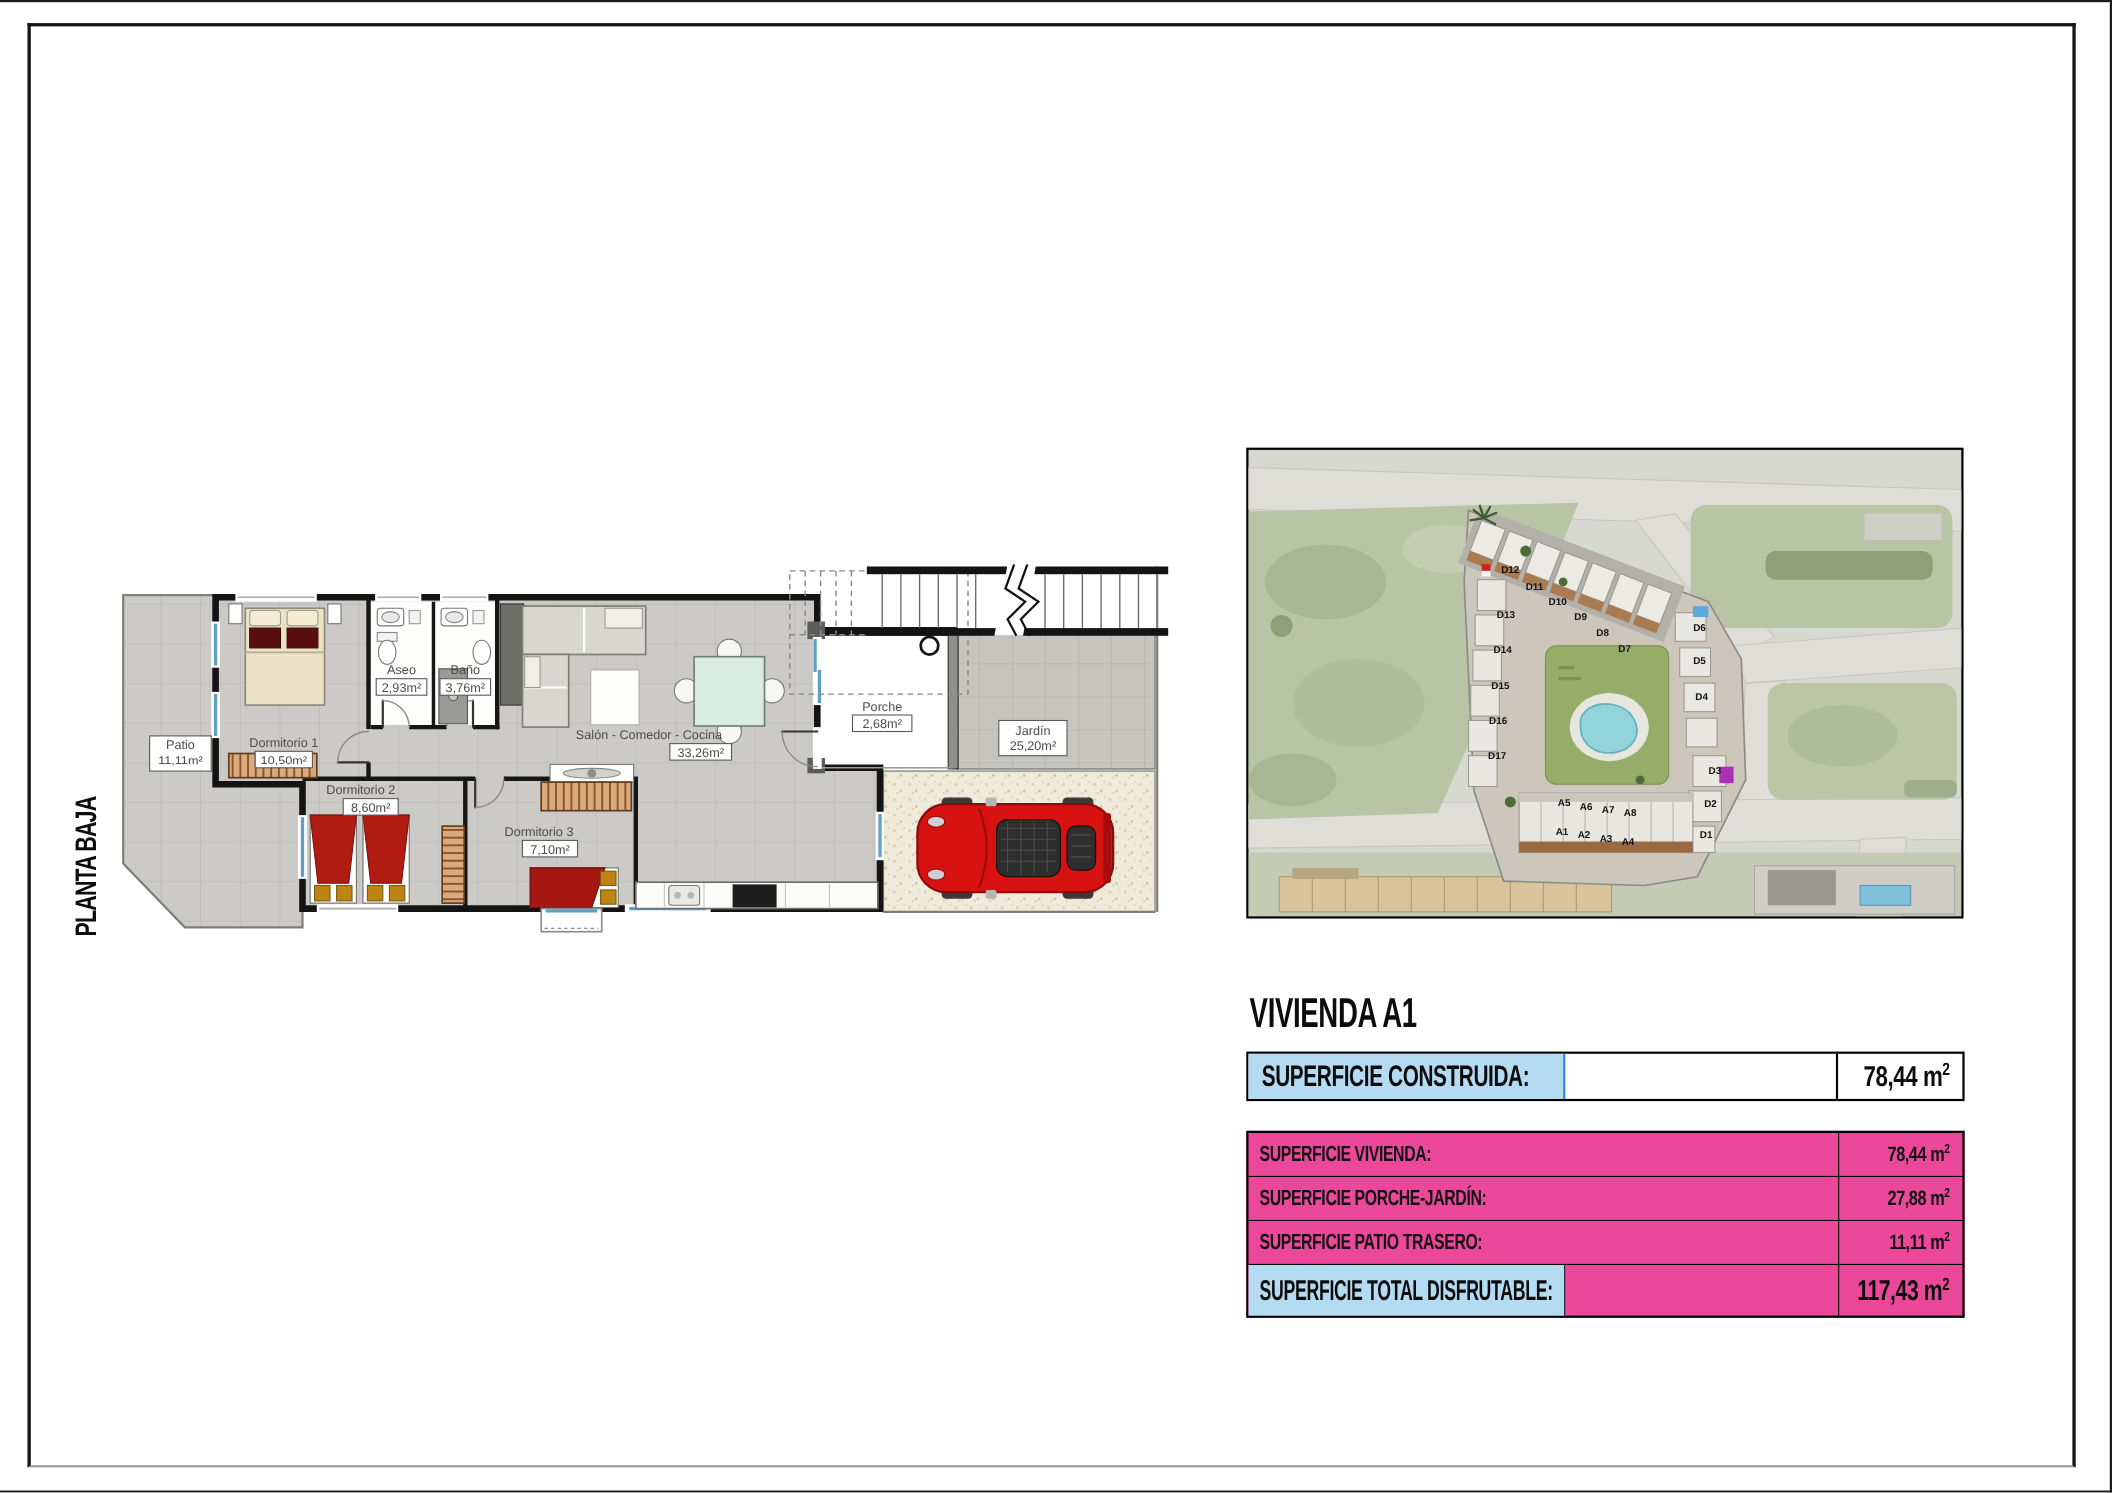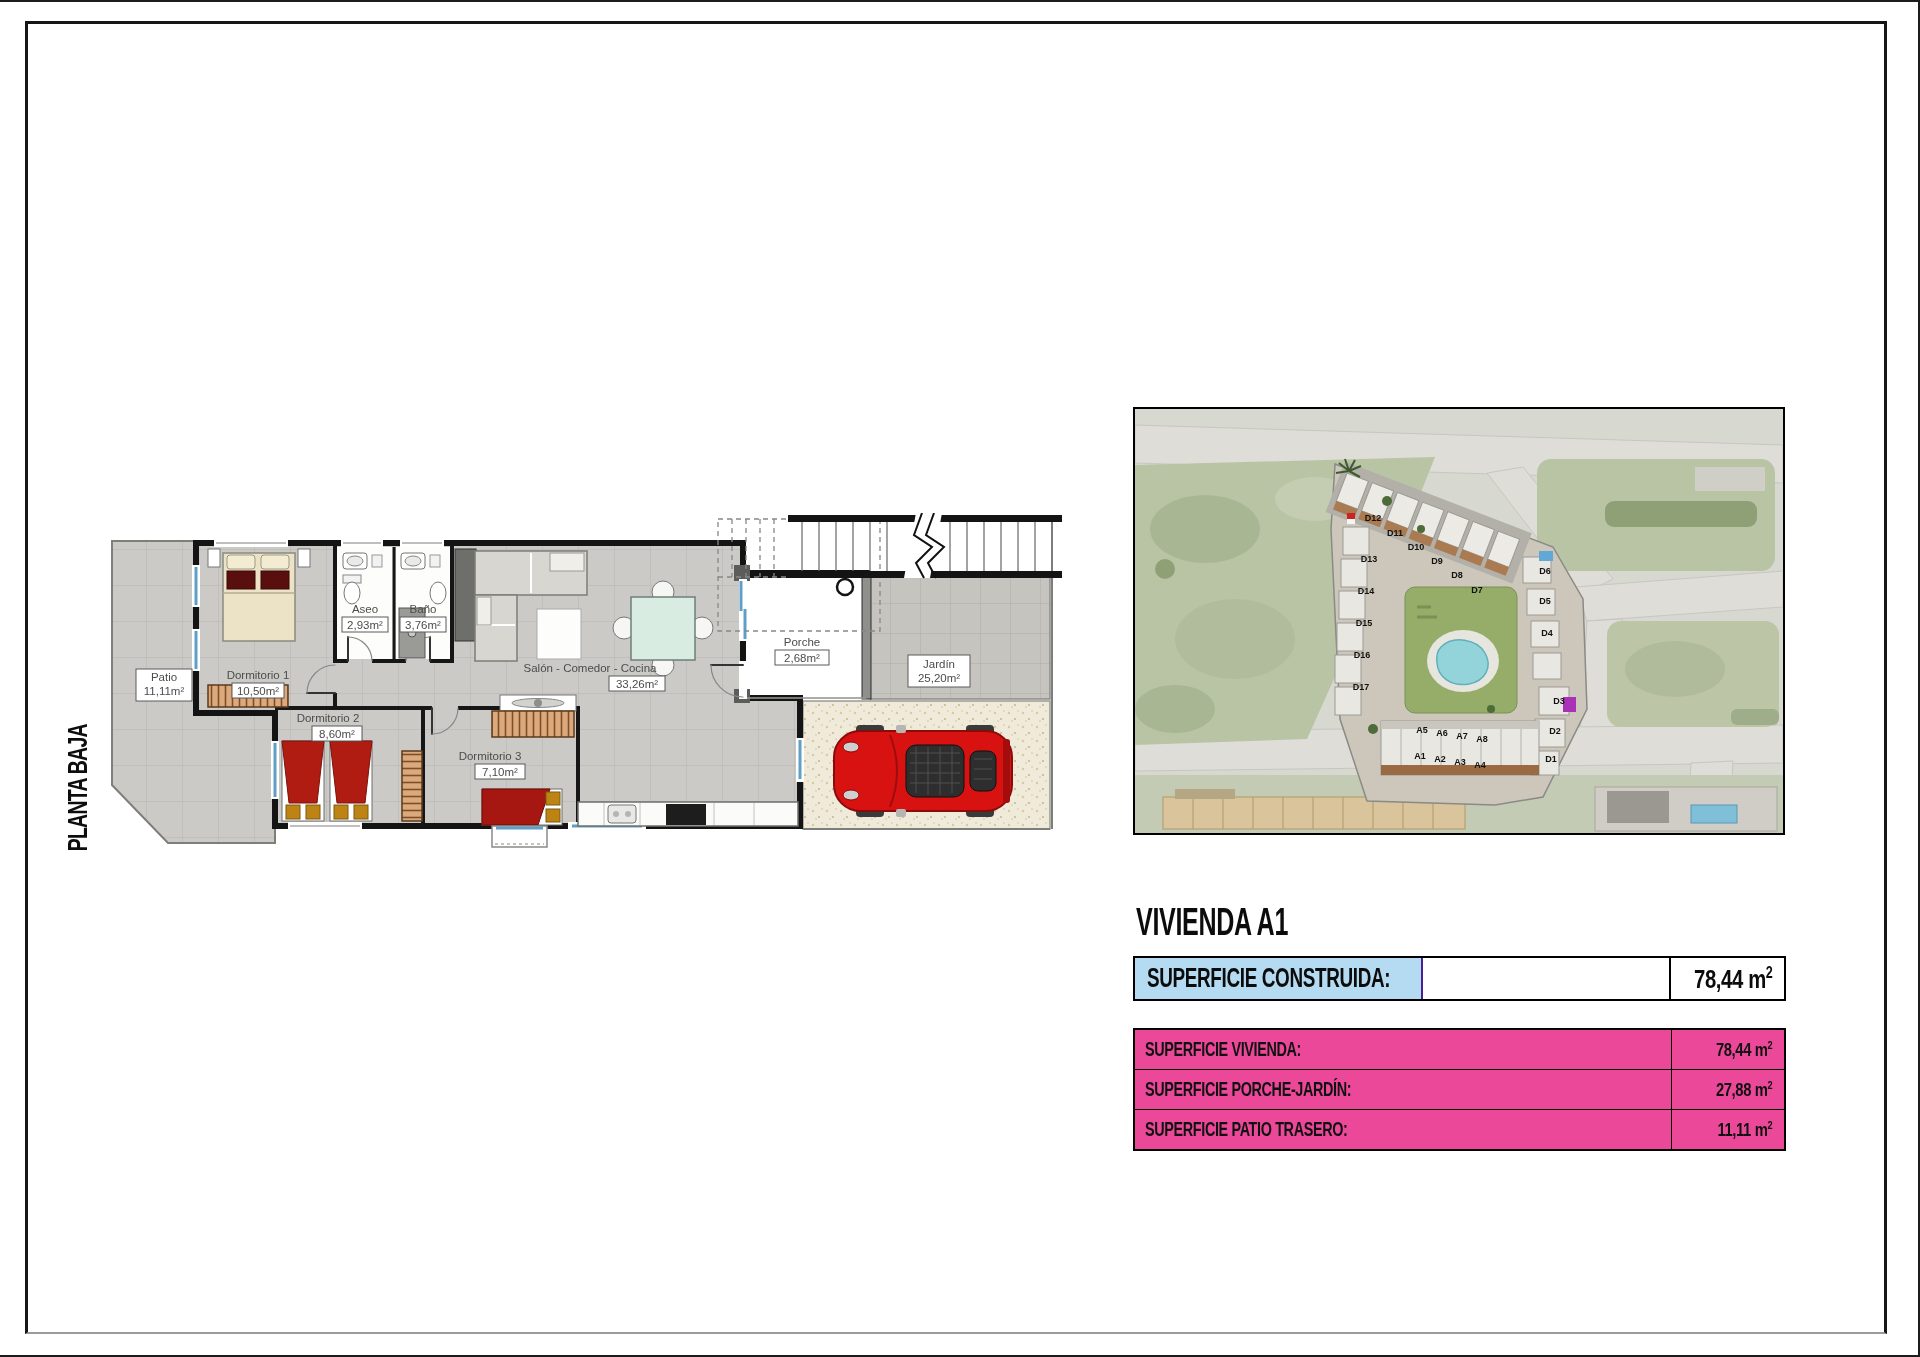--- a/index.html
+++ b/index.html
@@ -16,21 +16,21 @@
   .vlabel-wrap span{font-size:27px;font-weight:bold;color:#0d0d0d;letter-spacing:-1px;
                display:inline-block;transform:scaleX(.72);white-space:nowrap;}
   
   .cx{display:inline-block;transform:scaleX(.72);transform-origin:0 50%;white-space:nowrap;letter-spacing:-.5px;}
   .cxr{display:inline-block;transform:scaleX(.78);transform-origin:100% 50%;white-space:nowrap;letter-spacing:-.5px;}
   sup{font-size:62%;vertical-align:super;}
   
   .panel-title{position:absolute;left:1136px;top:901px;font-size:38px;font-weight:bold;color:#0c0c0c;}
   .row-main{position:absolute;left:1133px;top:956px;width:653px;height:45px;border:2px solid #000;
             box-sizing:border-box;display:flex;background:#fff;}
-  .cell-blue{width:288px;background:#b5dbf3;border-right:2px solid #4c1d95;display:flex;align-items:center;
+  .cell-blue{width:288px;background:#b5dbf3;border-right:2px solid #3b82f6;display:flex;align-items:center;
              padding-left:12px;box-sizing:border-box;font-size:27px;font-weight:bold;color:#0c0c0c;}
   .cell-gap{flex:1;border-right:2px solid #000;}
   .cell-val{width:113px;display:flex;align-items:center;justify-content:flex-end;
             padding-right:12px;box-sizing:border-box;font-size:26px;font-weight:bold;color:#0c0c0c;}
   .small-table{position:absolute;left:1133px;top:1028px;width:653px;border:2px solid #000;box-sizing:border-box;background:#ec4899;}
   .srow{display:flex;height:39px;border-bottom:1px solid #000;}
   .srow:last-child{border-bottom:none;}
   .srow .lbl{flex:1;display:flex;align-items:center;padding-left:10px;font-size:20px;font-weight:700;color:#111;}
   .srow .val{width:113px;border-left:1px solid #000;display:flex;align-items:center;justify-content:flex-end;
              padding-right:12px;box-sizing:border-box;font-size:19px;font-weight:700;color:#111;}
@@ -502,14 +502,23 @@
       </div>
     </div>
     <div class="srow">
       <div class="lbl">
           <span class="cx">SUPERFICIE PATIO TRASERO:</span>
         </div>
       <div class="val">
         <span class="cxr"><span>11,11 m</span><sup>2</sup></span>
       </div>
     </div>
+    <div class="trow">
+      <div class="tblue">
+        <span class="cx" style="transform:scaleX(.62)">SUPERFICIE TOTAL DISFRUTABLE:</span>
+      </div>
+      <div class="tgap"></div>
+      <div class="tval">
+        <span class="cxr" style="transform:scaleX(.74)"><span>117,43 m</span><sup>2</sup></span>
+      </div>
+    </div>
   </div>
 </div>
 
 </body></html>

